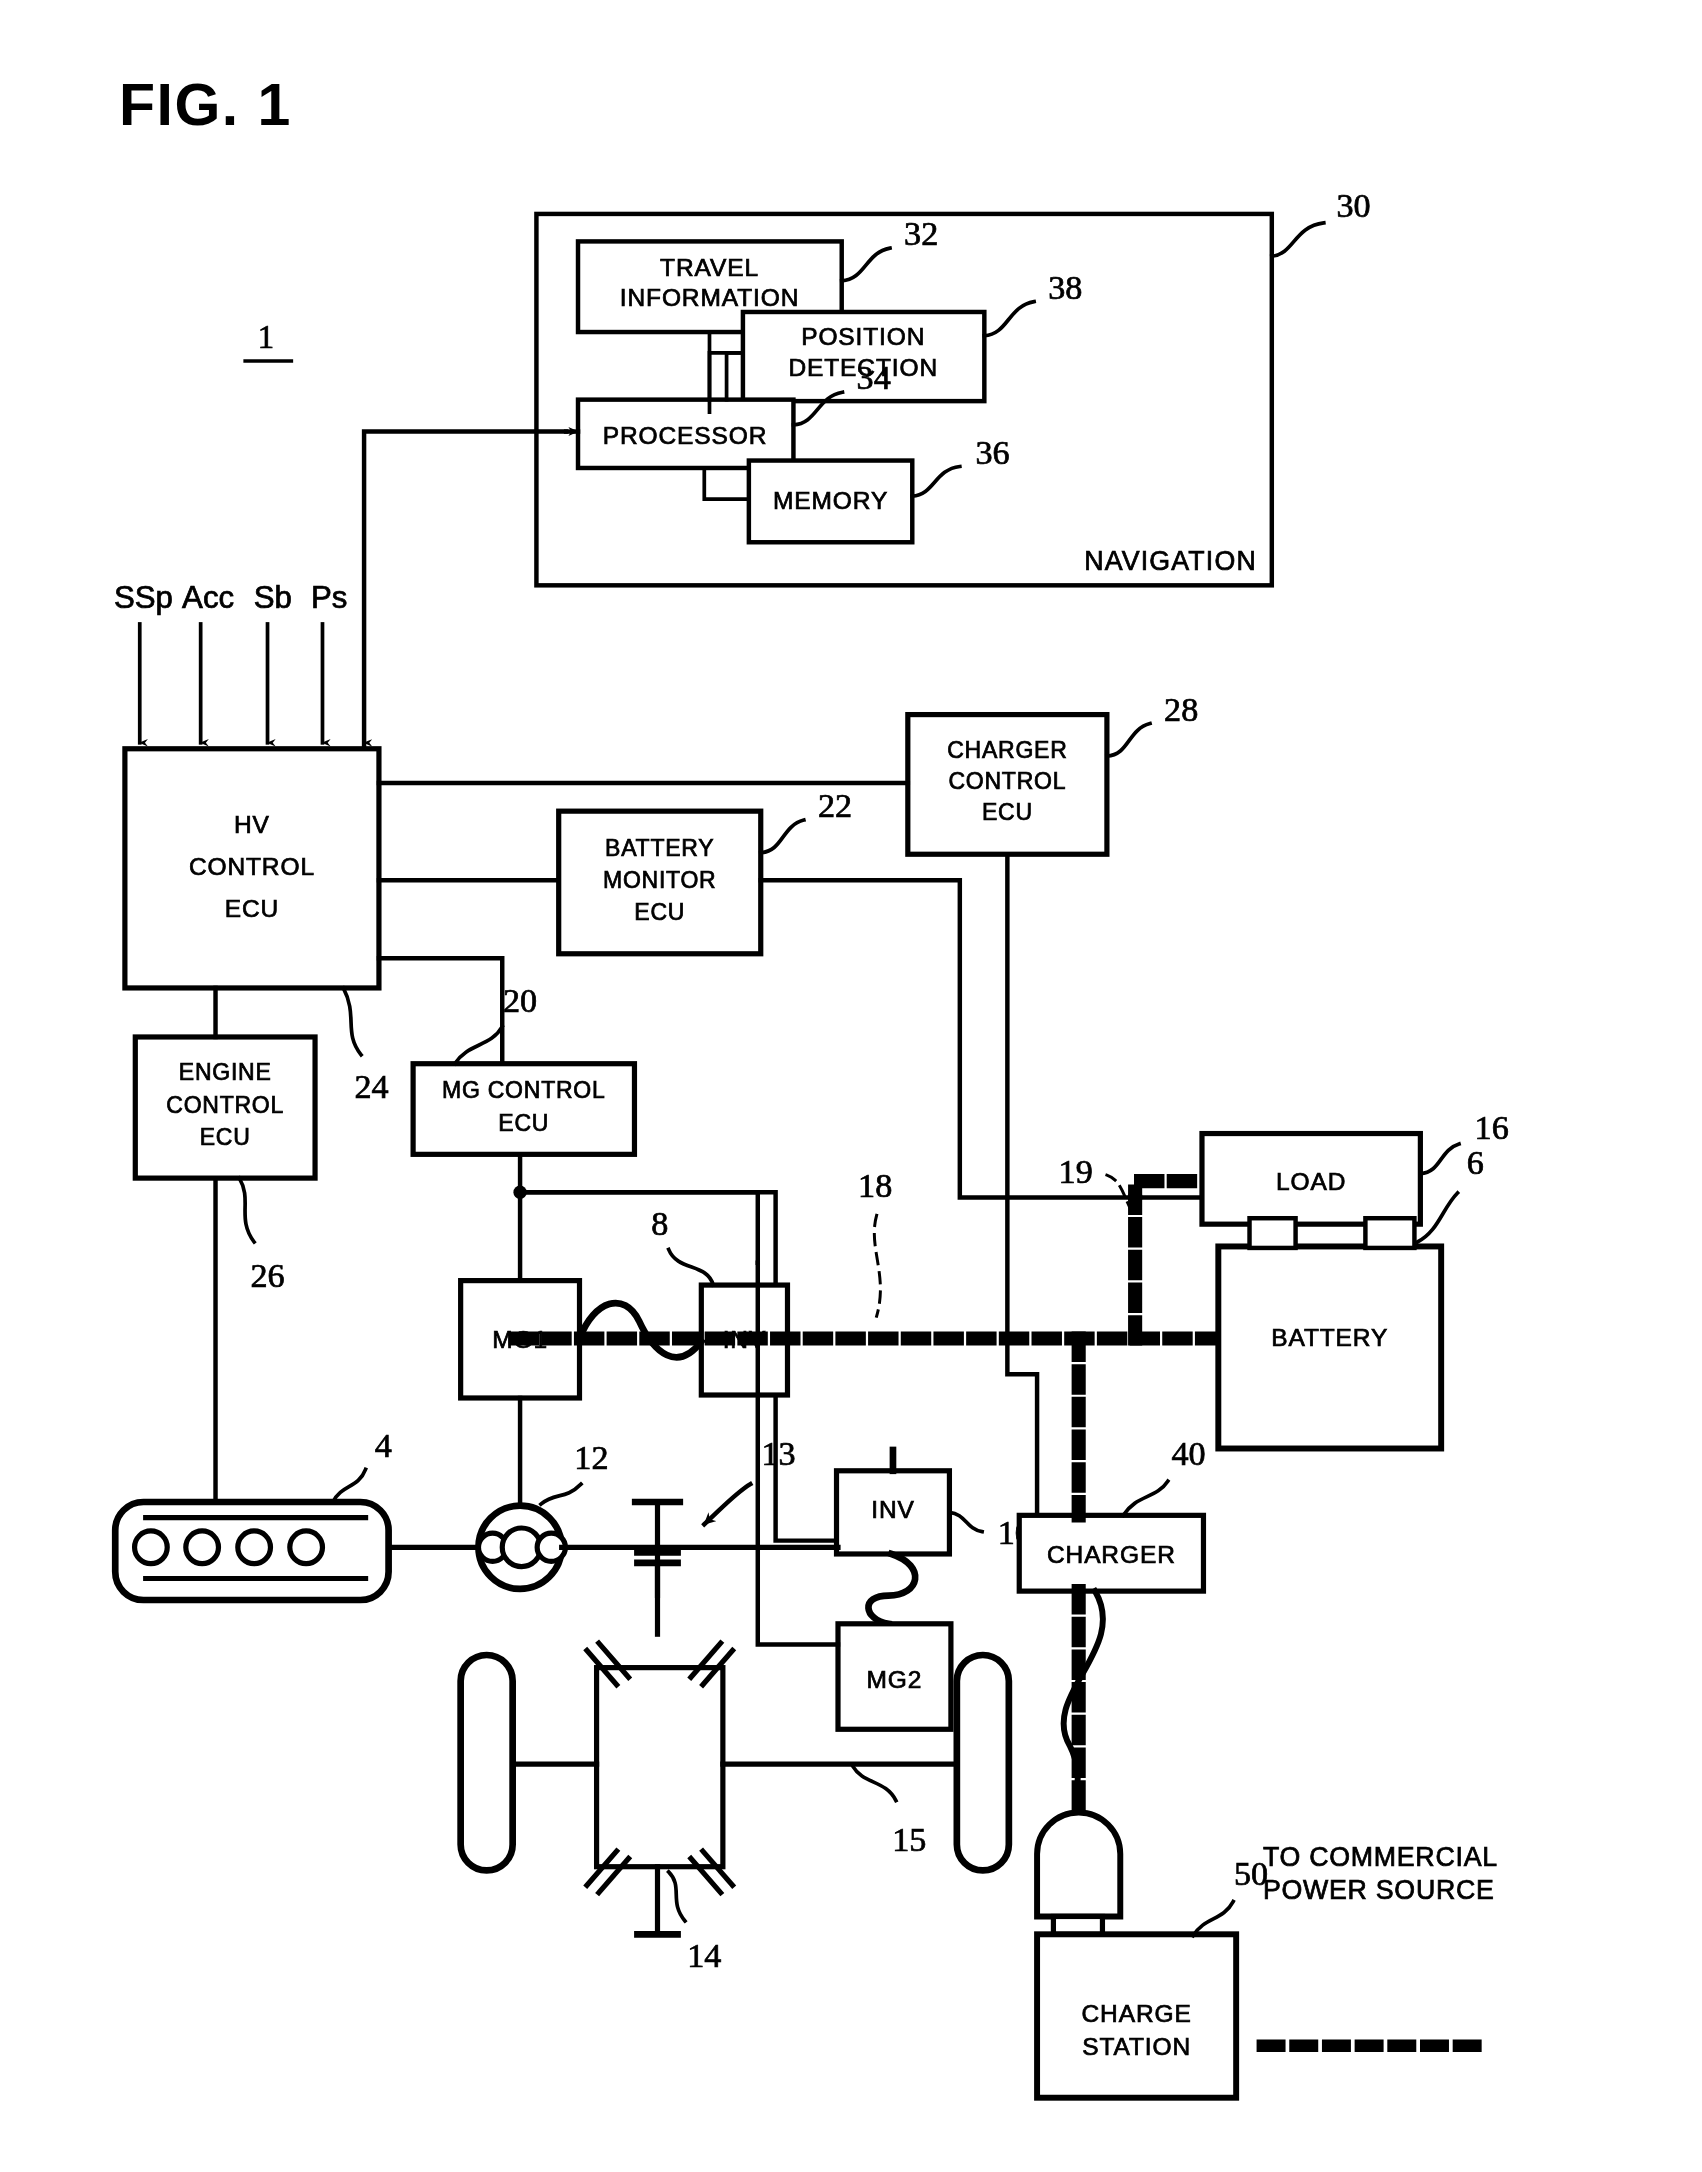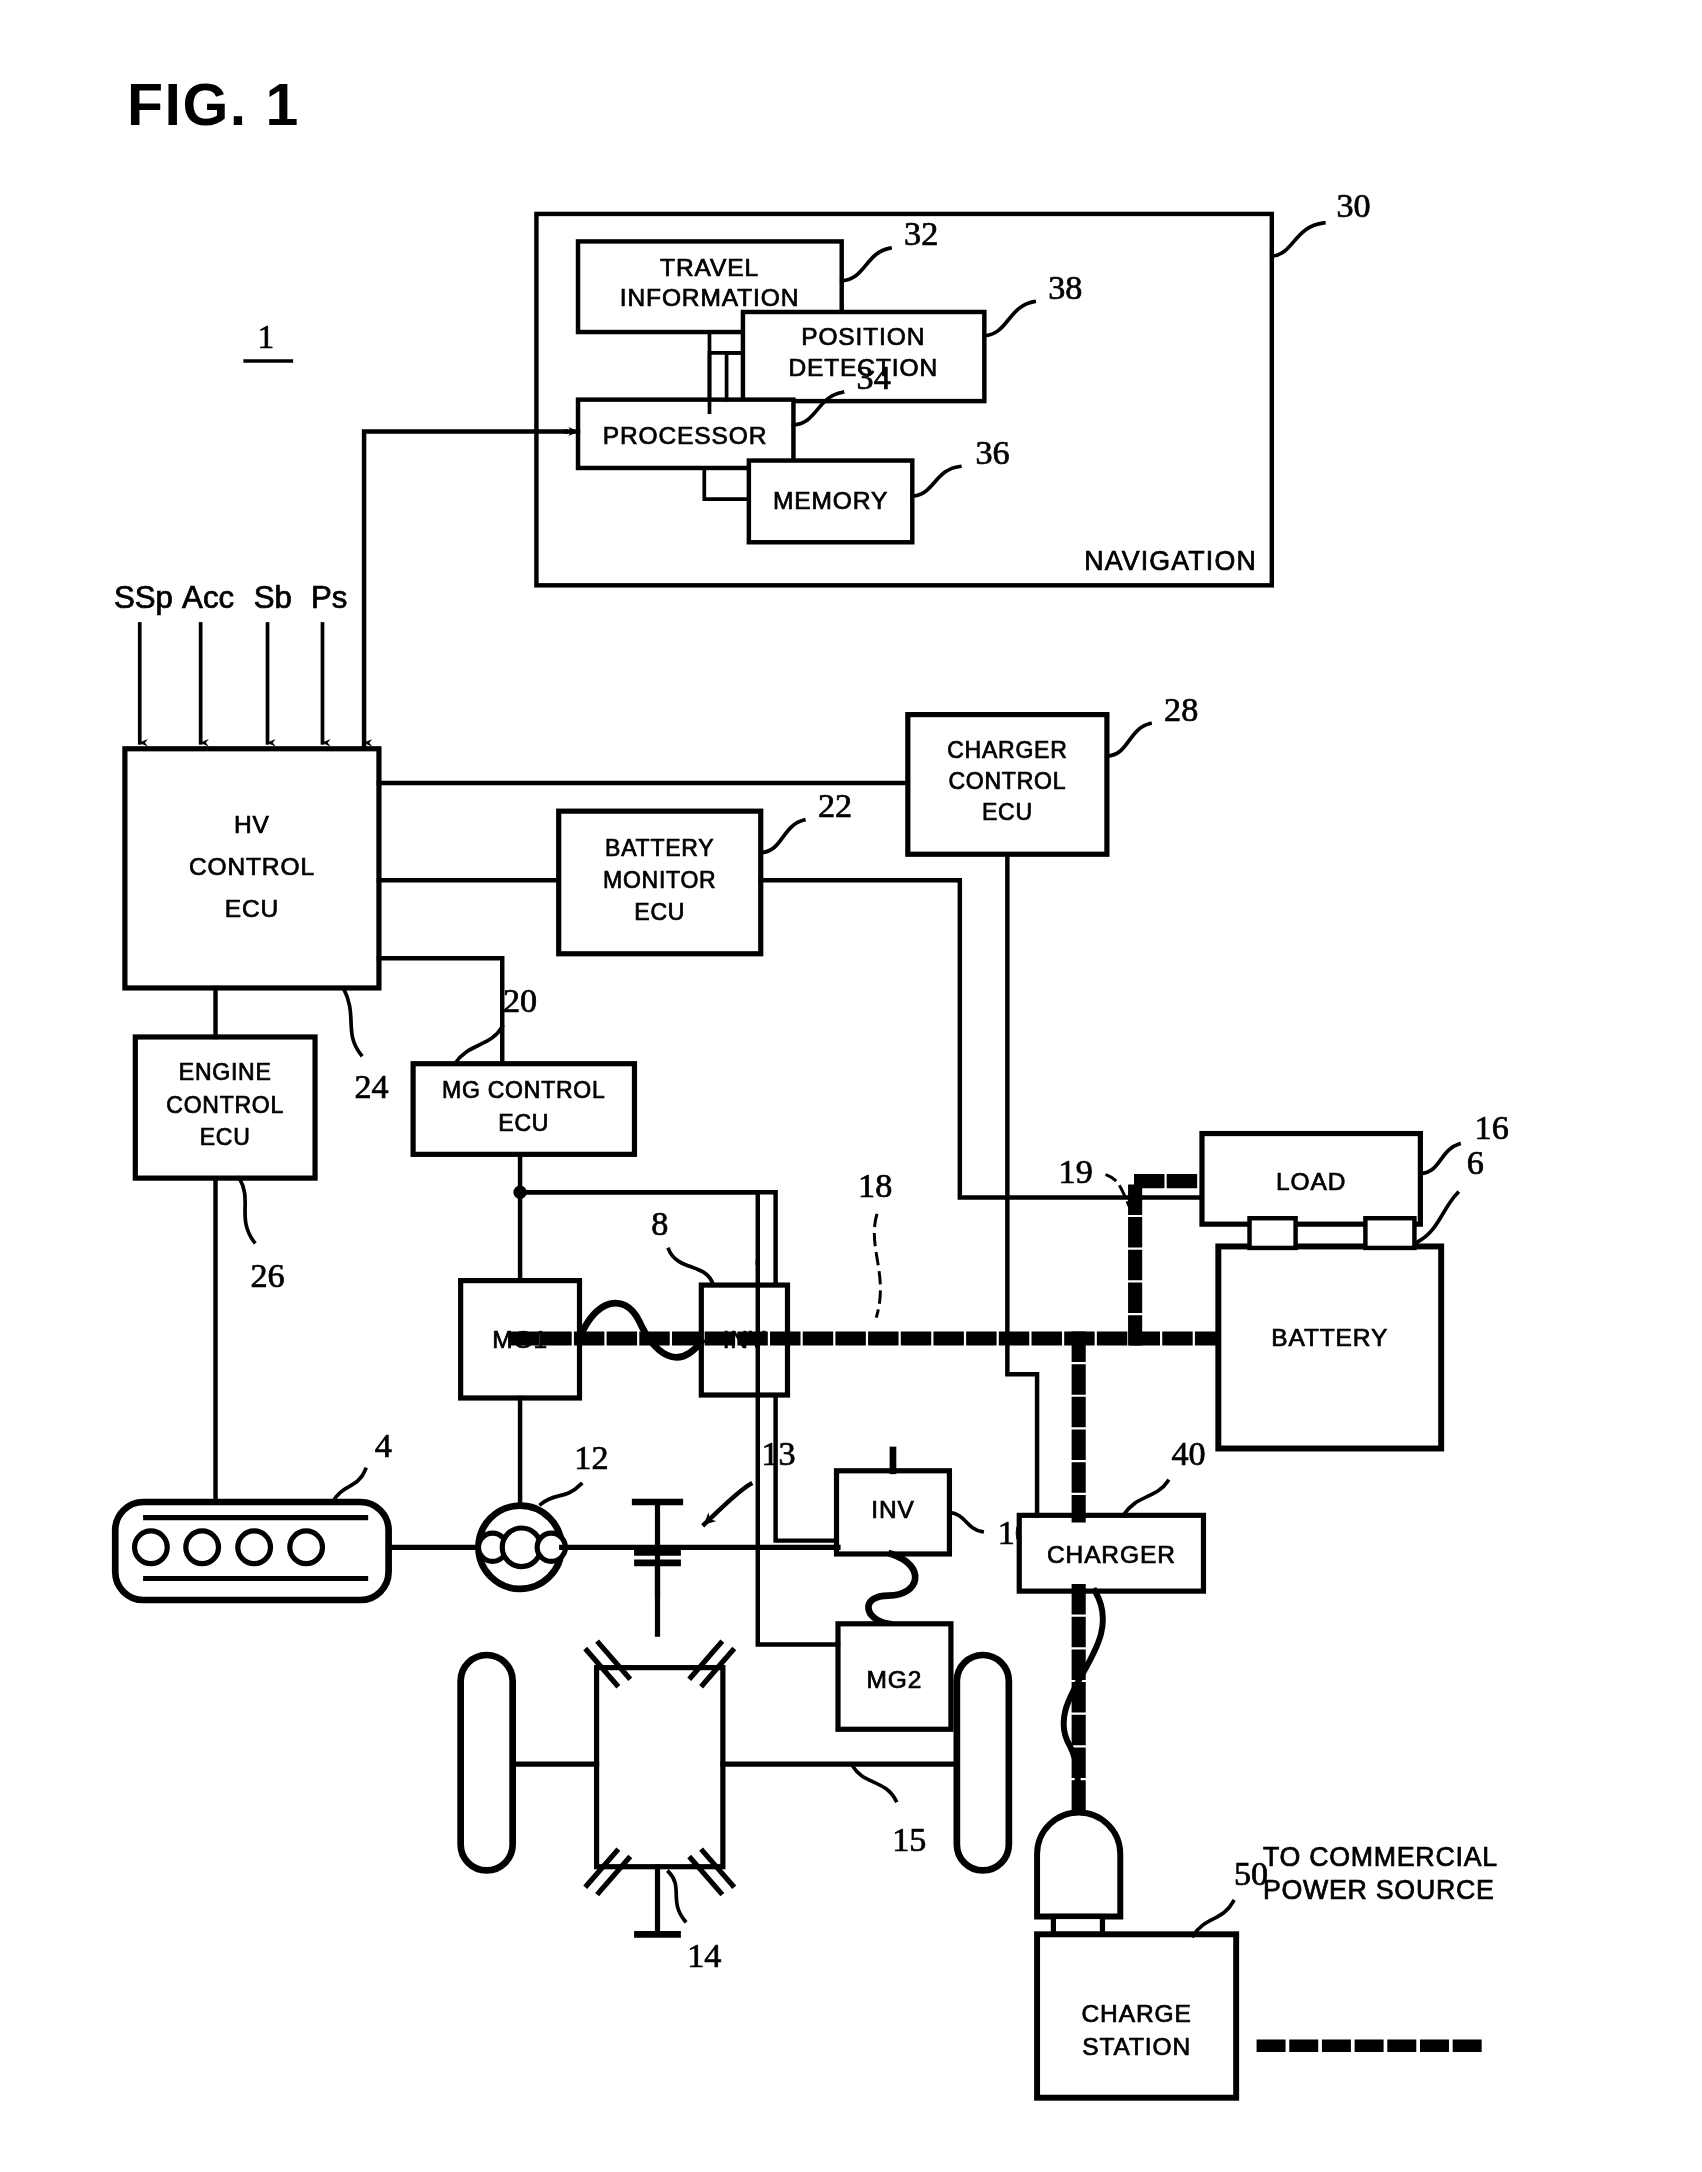--- a/index.html
+++ b/index.html
@@ -1,20 +1,20 @@
 <!DOCTYPE html>
 <html style="font-size:12px"><head>
 <meta charset="utf-8">
 <style>
   html,body{margin:0;padding:0;background:#fff;}
   body{font-family:"Liberation Sans", sans-serif;}
   #root{position:relative;width:1702px;height:2172px;background:#fff;overflow:hidden;}
   #svgroot{position:absolute;left:0;top:0;width:1702px;height:2172px;}
   .fig-title{
-    position:absolute;left:127px;top:71px;
+    position:absolute;left:119px;top:71px;
     font-size:59px;font-weight:bold;letter-spacing:1.5px;
     font-family:"Liberation Sans", sans-serif;color:#000;
   }
   
   text{font-family:"Liberation Sans", sans-serif;fill:#000;}
   .blk{font-size:33px;letter-spacing:1.2px;text-anchor:middle;}
   .blk-sm{font-size:31px;letter-spacing:1.0px;text-anchor:middle;}
   .num{font-size:46px;text-anchor:middle;font-family:"Liberation Serif", serif;}
   .sig{font-size:42px;text-anchor:middle;}
   .navlab{font-size:36px;letter-spacing:1.6px;text-anchor:end;}

